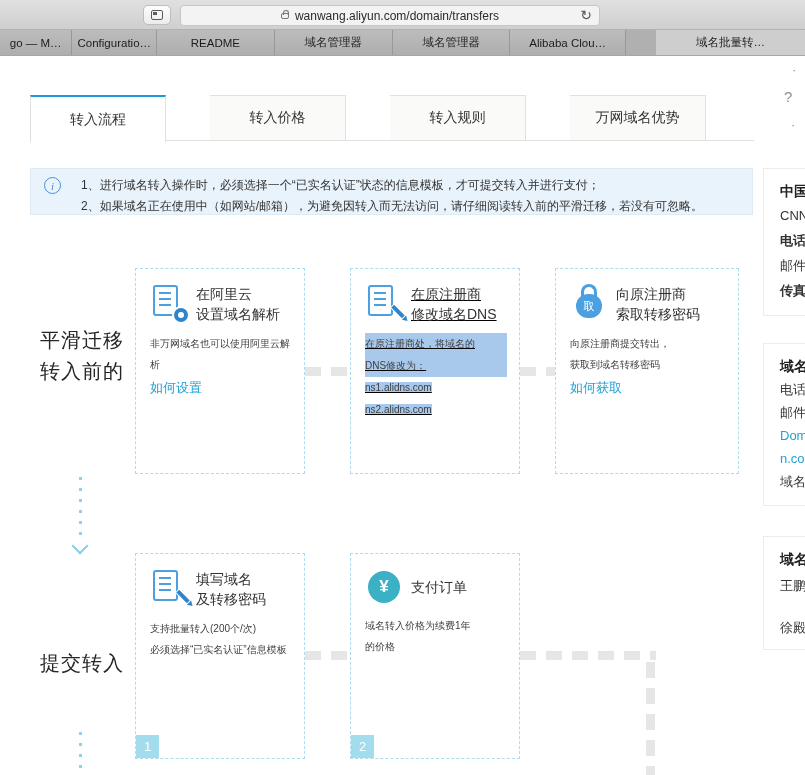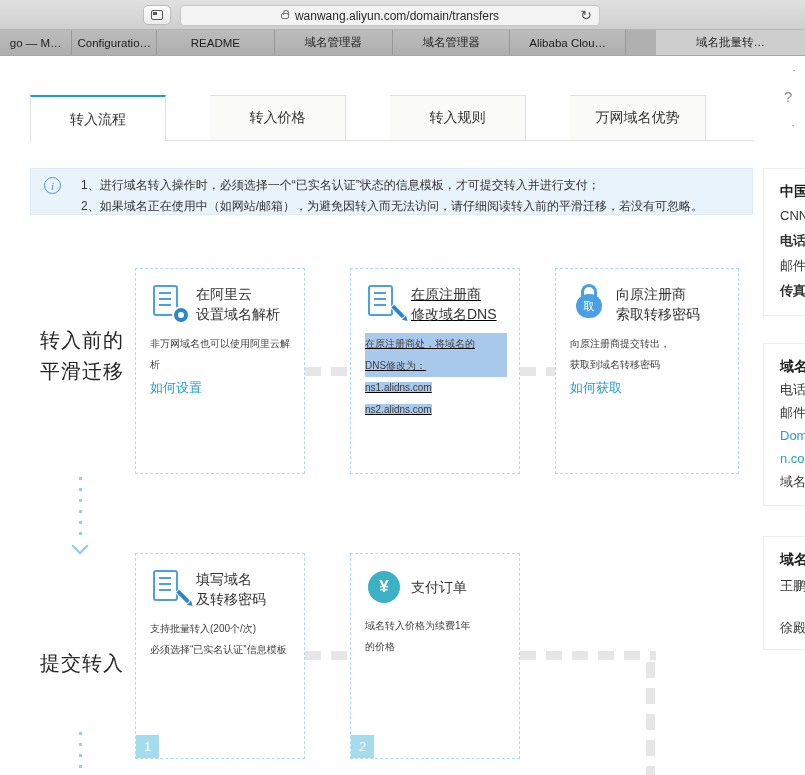--- a/index.html
+++ b/index.html
@@ -177,22 +177,22 @@
 
   <div class="notice">
     <div class="info-i">i</div>
     <div class="notice-lines">
       <div>1、进行域名转入操作时，必须选择一个“已实名认证”状态的信息模板，才可提交转入并进行支付；</div>
       <div>2、如果域名正在使用中（如网站/邮箱），为避免因转入而无法访问，请仔细阅读转入前的平滑迁移，若没有可忽略。</div>
     </div>
   </div>
 
   <div class="slabel" id="slabel1">
+    <div>平滑迁移</div>
     <div>转入前的</div>
-    <div>平滑迁移</div>
   </div>
 
   <div class="card" id="cardA">
     <div class="card-head">
       <div class="icon-box">
         <div class="doc"></div>
           <div class="gear"></div>
       </div>
       <div class="card-titles">
         <div>在阿里云</div>

